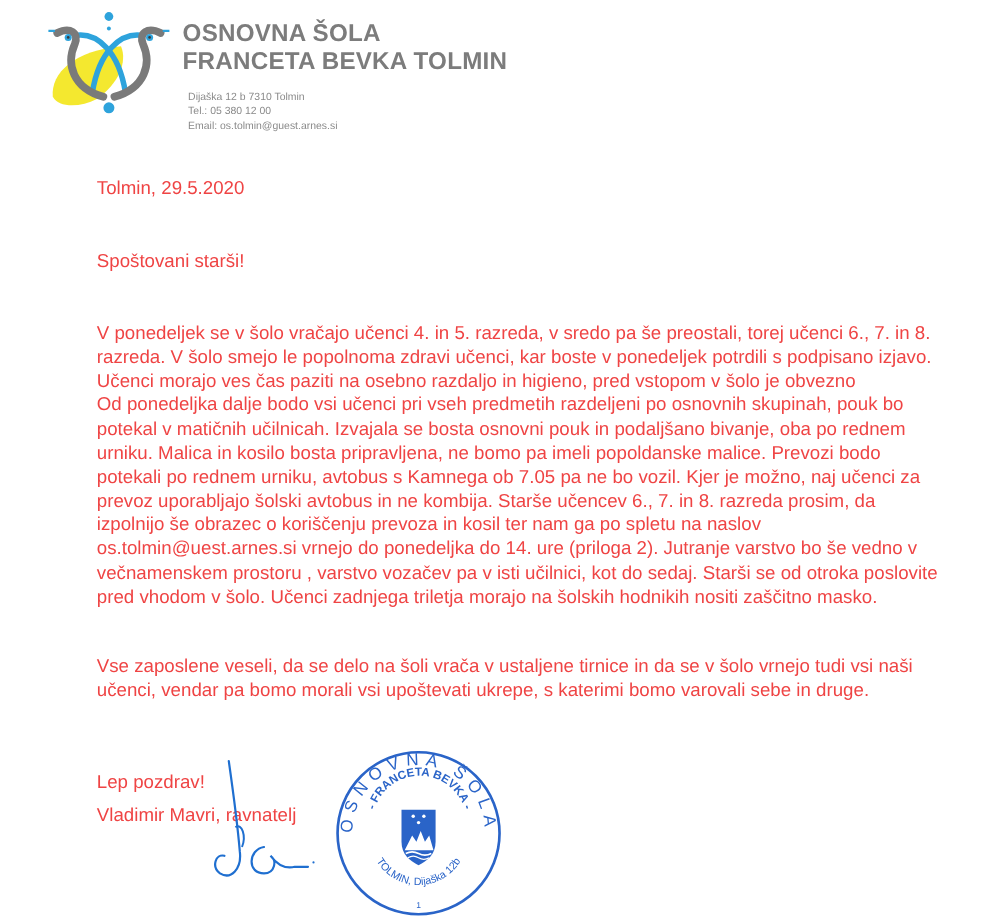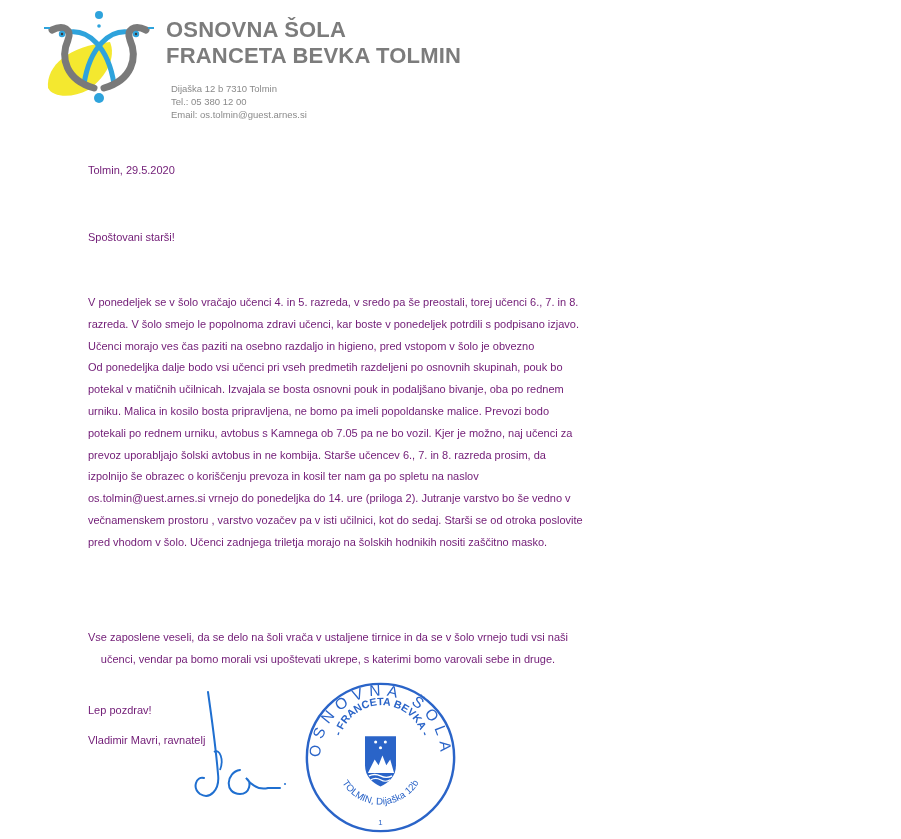--- a/index.html
+++ b/index.html
@@ -3,25 +3,25 @@
   <meta charset="utf-8">
   <style>
     html, body { margin: 0; padding: 0; background: #ffffff; }
     body { width: 901px; height: 839px; position: relative; overflow: hidden; font-family: "Liberation Sans", sans-serif; color: #1a1a1a; }
     .letterhead { position: absolute; left: 0; top: 0; width: 901px; height: 130px; }
     .logo { position: absolute; left: 38px; top: 6px; width: 120px; height: 100px; }
     .school-name { position: absolute; left: 166px; top: 17px; color: #7c7c7c; font-weight: bold; font-size: 22px; line-height: 26px; letter-spacing: 0.2px; }
     .school-name div { white-space: nowrap; }
     .contact { position: absolute; left: 171px; top: 82px; color: #8a8a8a; font-size: 9.5px; line-height: 13px; }
     .contact div { white-space: nowrap; }
-    .body-text { position: absolute; left: 88px; font-size: 11px; line-height: 21.8px; color: #701a75; white-space: nowrap; }
+    .body-text { position: absolute; left: 88px; font-size: 17px; line-height: 21.8px; color: #ef4444; white-space: nowrap; }
     .date { top: 160px; }
     .salutation { top: 227px; text-align: right; }
     .para1 { top: 292px; }
-    .para2 { top: 627px; text-align: center; }
+    .para2 { top: 595px; }
     .closing { top: 700px; }
     .signatory { top: 730px; }
     .para1 div, .para2 div { white-space: nowrap; }
     .signature { position: absolute; left: 190px; top: 690px; width: 100px; height: 120px; }
     .stamp { position: absolute; left: 303px; top: 680px; width: 155px; height: 155px; }
   </style>
 </head>
 <body>
 
 <div class="letterhead">

